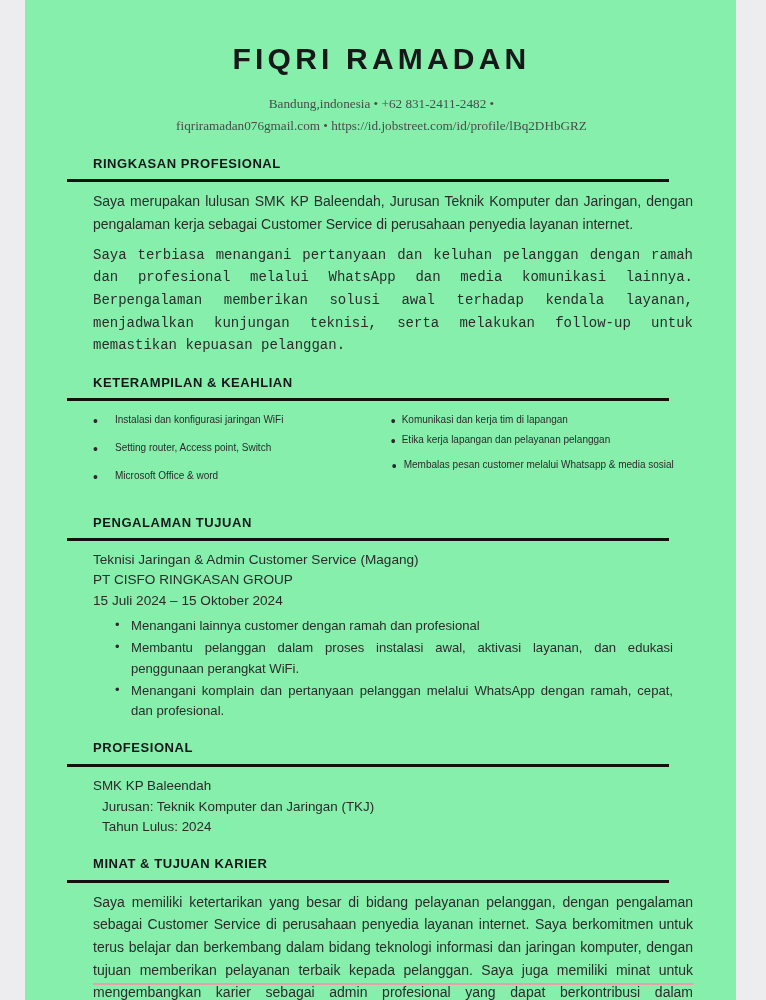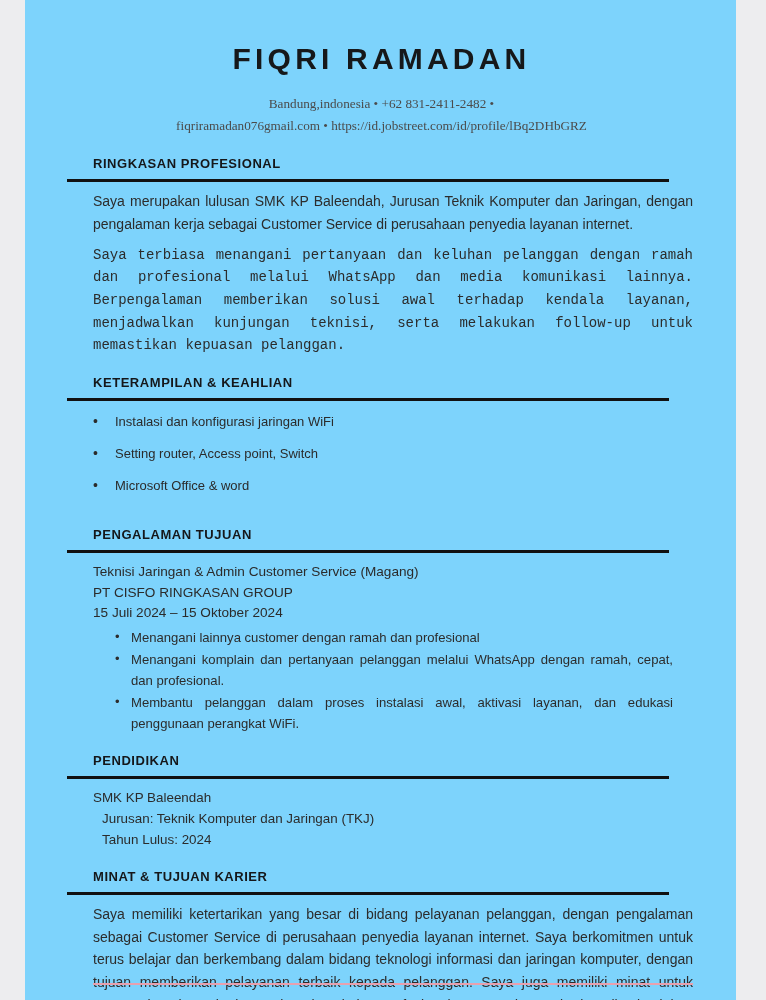--- a/index.html
+++ b/index.html
@@ -18,21 +18,21 @@
     -webkit-font-smoothing: antialiased;
   }
 
   
   .page {
     position: absolute;
     left: 25px;
     top: 0;
     width: 711px;
     height: 1000px;
-    background: #7dd3fc;
+    background: #86efac;
     overflow: hidden;
   }
 
   .page-inner {
     padding: 30px 40px 0 42px;
   }
 
   
   .cv-name {
     text-align: center;
@@ -92,21 +92,21 @@
   }
   .skills-col { }
   .skills-col.left  { width: 312px; }
   .skills-col.right { width: 320px; }
 
   ul.sk {
     list-style: none;
   }
   ul.sk > li {
     position: relative;
-    font-size: 13px;
+    font-size: 10px;
     color: #2b2b2b;
     line-height: 1.38;
   }
   .skills-col.left ul.sk > li {
     padding-left: 22px;
     margin-bottom: 14px;
   }
   .skills-col.right ul.sk > li {
     padding-left: 11px;
     margin-bottom: 6px;
@@ -200,42 +200,49 @@
       <div class="rule"></div>
 
       <div class="skills-wrap">
         <div class="skills-col left">
           <ul class="sk">
             <li>Instalasi dan konfigurasi jaringan WiFi</li>
             <li>Setting router, Access point, Switch</li>
             <li>Microsoft Office &amp; word</li>
           </ul>
         </div>
+        <div class="skills-col right">
+          <ul class="sk">
+            <li>Komunikasi dan kerja tim di lapangan</li>
+            <li>Etika kerja lapangan dan pelayanan pelanggan</li>
+            <li>Membalas pesan customer melalui Whatsapp &amp; media sosial</li>
+          </ul>
+        </div>
       </div>
     </div>
 
     <div class="section">
       <div class="section-title">PENGALAMAN TUJUAN</div>
       <div class="rule"></div>
 
       <div class="exp-head">
         <div>Teknisi Jaringan &amp; Admin Customer Service (Magang)</div>
         <div>PT CISFO RINGKASAN GROUP</div>
         <div>15 Juli 2024 – 15 Oktober 2024</div>
       </div>
 
       <ul class="duties">
         <li>Menangani lainnya customer dengan ramah dan profesional</li>
+        <li>Membantu pelanggan dalam proses instalasi awal, aktivasi layanan, dan edukasi penggunaan perangkat WiFi.</li>
         <li>Menangani komplain dan pertanyaan pelanggan melalui WhatsApp dengan ramah, cepat, dan profesional.</li>
-        <li>Membantu pelanggan dalam proses instalasi awal, aktivasi layanan, dan edukasi penggunaan perangkat WiFi.</li>
       </ul>
     </div>
 
     <div class="section">
-      <div class="section-title">PENDIDIKAN</div>
+      <div class="section-title">PROFESIONAL</div>
       <div class="rule"></div>
 
       <div class="edu-block">
         <div>SMK KP Baleendah</div>
         <div class="indent">Jurusan: Teknik Komputer dan Jaringan (TKJ)</div>
         <div class="indent">Tahun Lulus: 2024</div>
       </div>
     </div>
 
     <div class="section">

